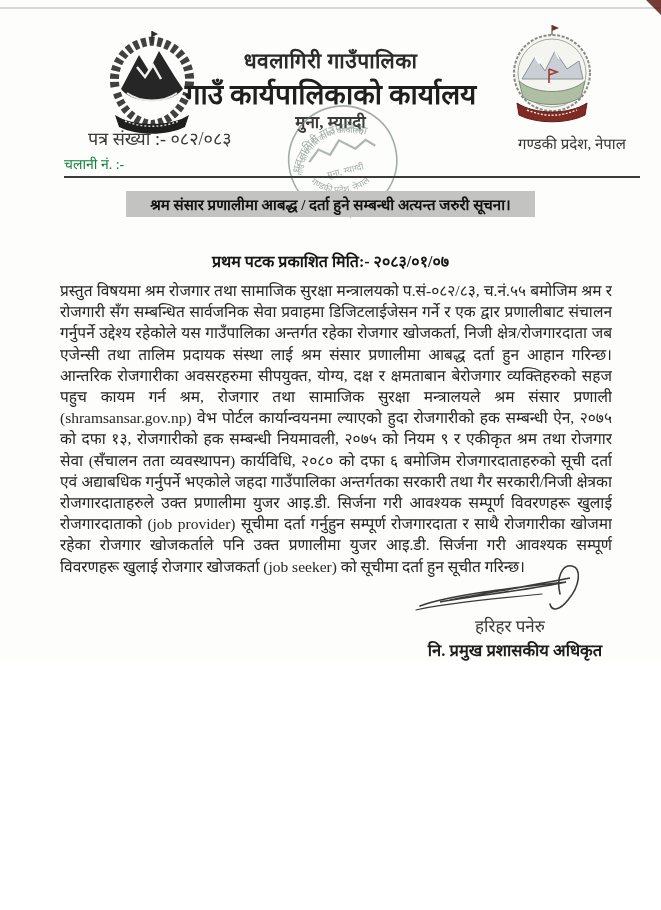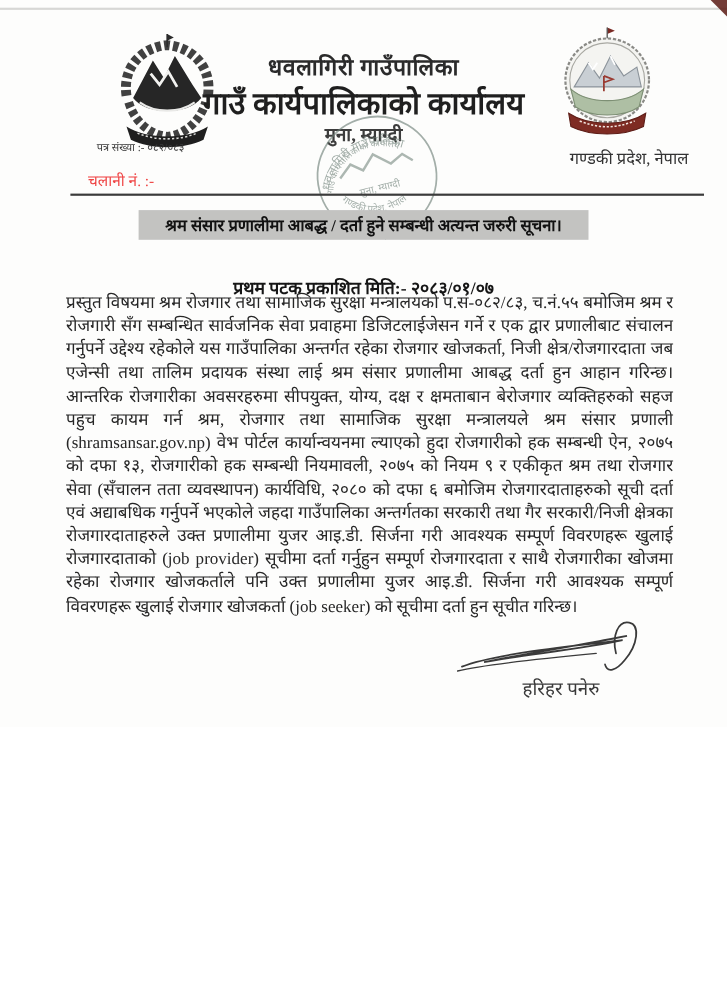--- a/index.html
+++ b/index.html
@@ -14,32 +14,32 @@
   .scanline-bottom{top:903px;left:0;width:661px;height:2px;background:#e3e3e1;}
   .corner-mark{top:0;right:0;width:0;height:0;border-left:15px solid transparent;border-top:15px solid rgba(90,26,20,.85);}
 
   
   .emblem-left{left:101px;top:27px;width:102px;height:110px;}
   .emblem-right{left:505px;top:23px;width:95px;height:104px;}
   .muni-name{left:0;top:46px;width:661px;text-align:center;font-size:21px;font-weight:700;letter-spacing:.5px;color:#2b2b2b;}
   .office-name{left:0;top:74px;width:661px;text-align:center;font-size:28px;font-weight:700;color:#1f1f1f;}
   .address{left:0;top:110px;width:661px;text-align:center;font-size:17px;font-weight:600;color:#3c3c3c;}
   .province{left:518px;top:133px;font-size:15px;color:#333;}
-  .ref-line{left:88px;top:126px;font-size:10px;color:#3a3a3a;}
-  .dispatch-line{left:80px;top:154px;font-size:14px;color:#ef4444;}
+  .ref-line{left:88px;top:126px;font-size:18px;color:#3a3a3a;}
+  .dispatch-line{left:64px;top:154px;font-size:14px;color:#15803d;}
   .stamp-wrap{left:258px;top:96px;width:170px;height:130px;transform:rotate(-14deg);opacity:.62;}
   .header-rule{left:64px;top:176px;width:576px;height:2px;background:#3b3b3b;}
 
   
   .notice-title-row{left:0;top:191px;width:661px;text-align:center;}
   .notice-title{display:inline-block;background:#c3c3c1;color:#111;font-weight:700;font-size:15px;padding:3px 24px;}
   .published{left:0;top:250px;width:661px;text-align:center;font-weight:700;font-size:16px;color:#161616;}
 
   
-  .body-text{left:60px;top:265px;width:552px;height:300px;font-size:15.5px;line-height:21.2px;
+  .body-text{left:60px;top:280px;width:552px;height:300px;font-size:15.5px;line-height:21.2px;
              text-align:justify;color:#262626;overflow:hidden;}
 
   
   .sig-squiggle{left:410px;top:560px;width:190px;height:62px;}
   .sig-name{left:400px;top:614px;width:220px;text-align:center;font-size:17px;color:#3a3a3a;}
   .sig-designation{left:390px;top:638px;width:250px;text-align:center;font-size:16.5px;font-weight:700;color:#1d1d1d;}
   .sig-stamp{left:390px;top:672px;width:260px;text-align:center;font-size:15px;color:#8f8f8d;
              transform:rotate(-2deg);text-decoration:underline;text-decoration-color:#a8a8a6;}
 
   
@@ -124,17 +124,18 @@
   <div class="abs body-text dev">प्रस्तुत विषयमा श्रम रोजगार तथा सामाजिक सुरक्षा मन्त्रालयको प.सं-०८२/८३, च.नं.५५ बमोजिम श्रम र रोजगारी सँग सम्बन्धित सार्वजनिक सेवा प्रवाहमा डिजिटलाईजेसन गर्ने र एक द्वार प्रणालीबाट संचालन गर्नुपर्ने उद्देश्य रहेकोले यस गाउँपालिका अन्तर्गत रहेका रोजगार खोजकर्ता, निजी क्षेत्र/रोजगारदाता जब एजेन्सी तथा तालिम प्रदायक संस्था लाई श्रम संसार प्रणालीमा आबद्ध दर्ता हुन आहान गरिन्छ। आन्तरिक रोजगारीका अवसरहरुमा सीपयुक्त, योग्य, दक्ष र क्षमताबान बेरोजगार व्यक्तिहरुको सहज पहुच कायम गर्न श्रम, रोजगार तथा सामाजिक सुरक्षा मन्त्रालयले श्रम संसार प्रणाली (shramsansar.gov.np) वेभ पोर्टल कार्यान्वयनमा ल्याएको हुदा रोजगारीको हक सम्बन्धी ऐन, २०७५ को दफा १३, रोजगारीको हक सम्बन्धी नियमावली, २०७५ को नियम ९ र एकीकृत श्रम तथा रोजगार सेवा (सँचालन तता व्यवस्थापन) कार्यविधि, २०८० को दफा ६ बमोजिम रोजगारदाताहरुको सूची दर्ता एवं अद्याबधिक गर्नुपर्ने भएकोले जहदा गाउँपालिका अन्तर्गतका सरकारी तथा गैर सरकारी/निजी क्षेत्रका रोजगारदाताहरुले उक्त प्रणालीमा युजर आइ.डी. सिर्जना गरी आवश्यक सम्पूर्ण विवरणहरू खुलाई रोजगारदाताको (job provider) सूचीमा दर्ता गर्नुहुन सम्पूर्ण रोजगारदाता र साथै रोजगारीका खोजमा रहेका रोजगार खोजकर्ताले पनि उक्त प्रणालीमा युजर आइ.डी. सिर्जना गरी आवश्यक सम्पूर्ण विवरणहरू खुलाई रोजगार खोजकर्ता (job seeker) को सूचीमा दर्ता हुन सूचीत गरिन्छ।</div>
 
   <svg class="abs sig-squiggle" viewBox="0 0 190 62">
     <g fill="none" stroke="#3a3a3a" stroke-width="1.6" stroke-linecap="round">
       <path d="M10 46 C40 34 120 26 156 22 C120 30 60 36 30 42 C70 34 130 24 160 18 C120 26 70 34 40 40"></path>
       <path d="M150 34 C146 18 152 4 162 6 C172 8 170 26 158 40 C150 50 142 52 140 44"></path>
       <path d="M6 50 C30 44 90 38 132 34" stroke-width="1.2"></path>
     </g>
   </svg>
   <div class="abs sig-name dev">हरिहर पनेरु</div>
+  <div class="abs sig-designation dev">नि. प्रमुख प्रशासकीय अधिकृत</div>
   <div class="abs sig-stamp dev">निमित्त प्रमुख प्रशासकीय अधिकृत</div>
 
 
   <div class="abs scanline-bottom"></div>
 </div>
 
 </body></html>

